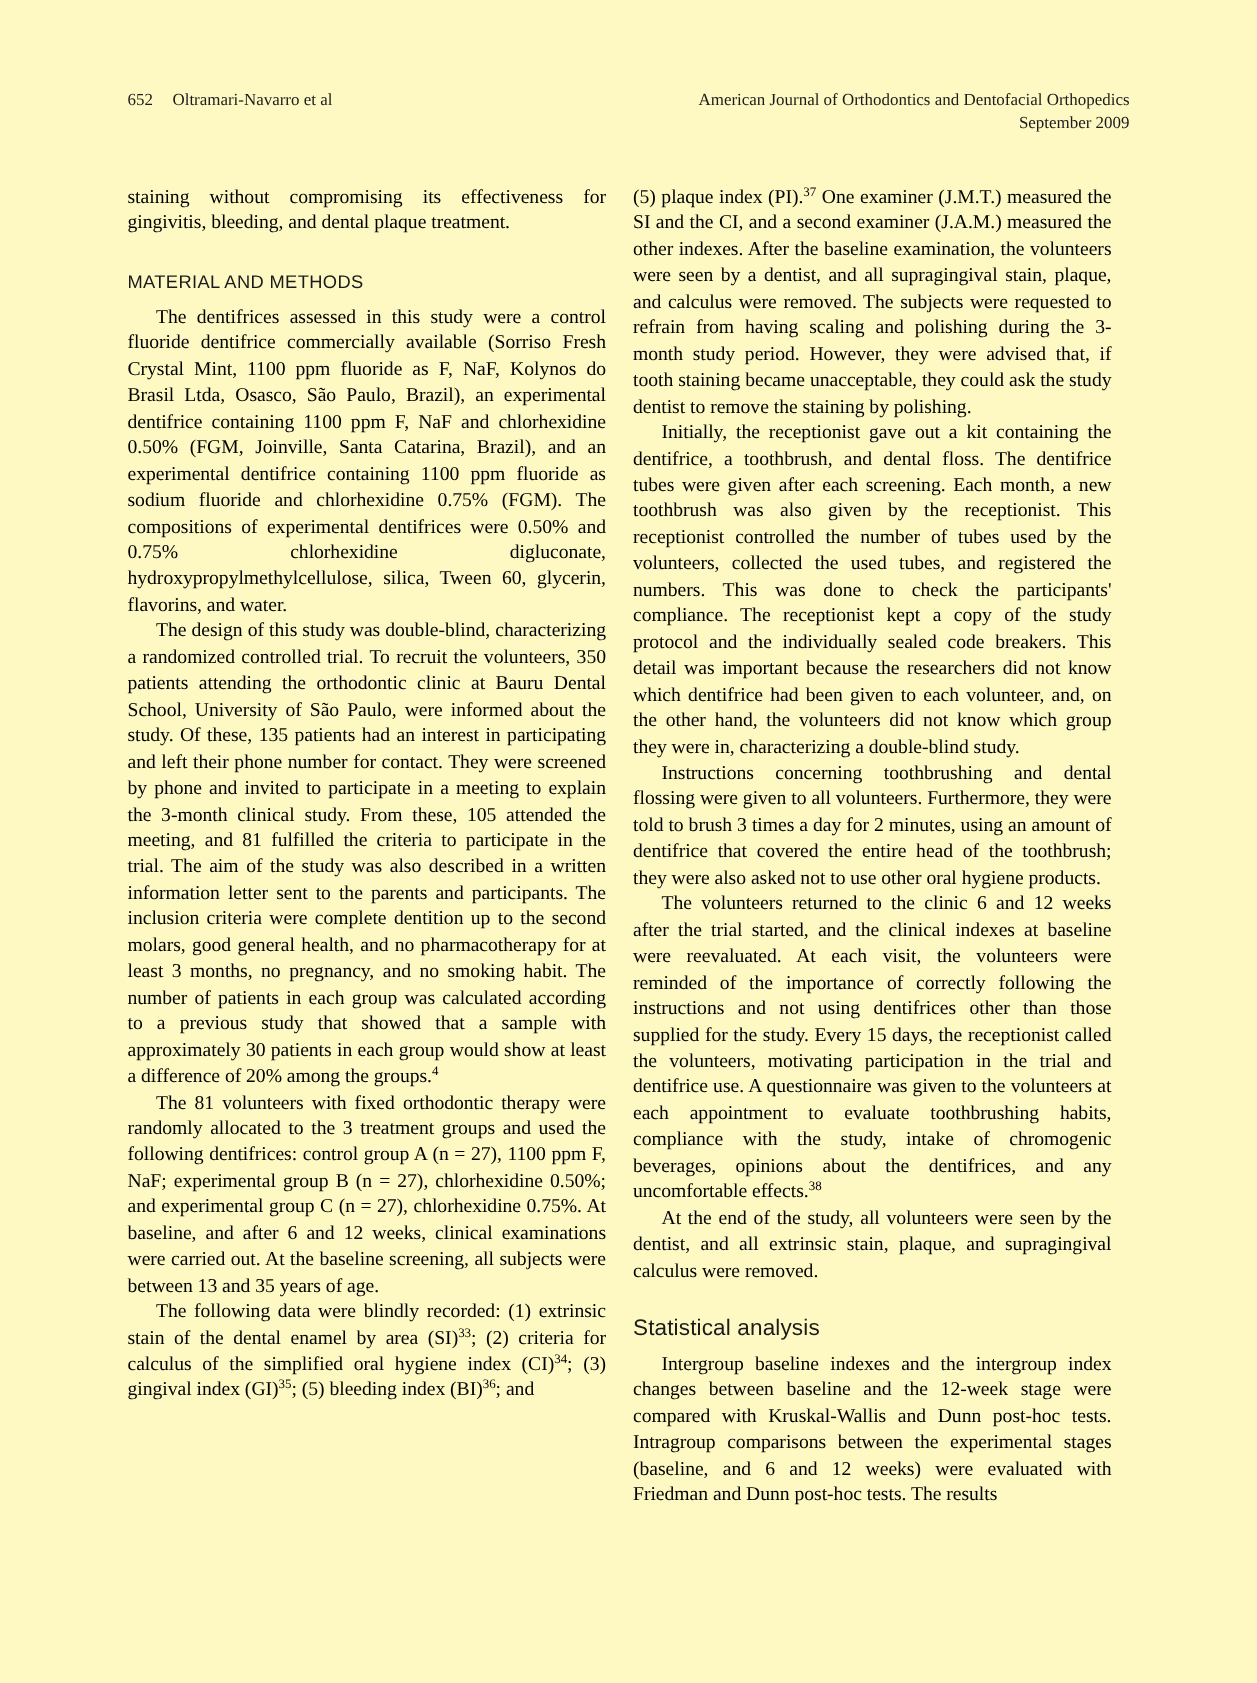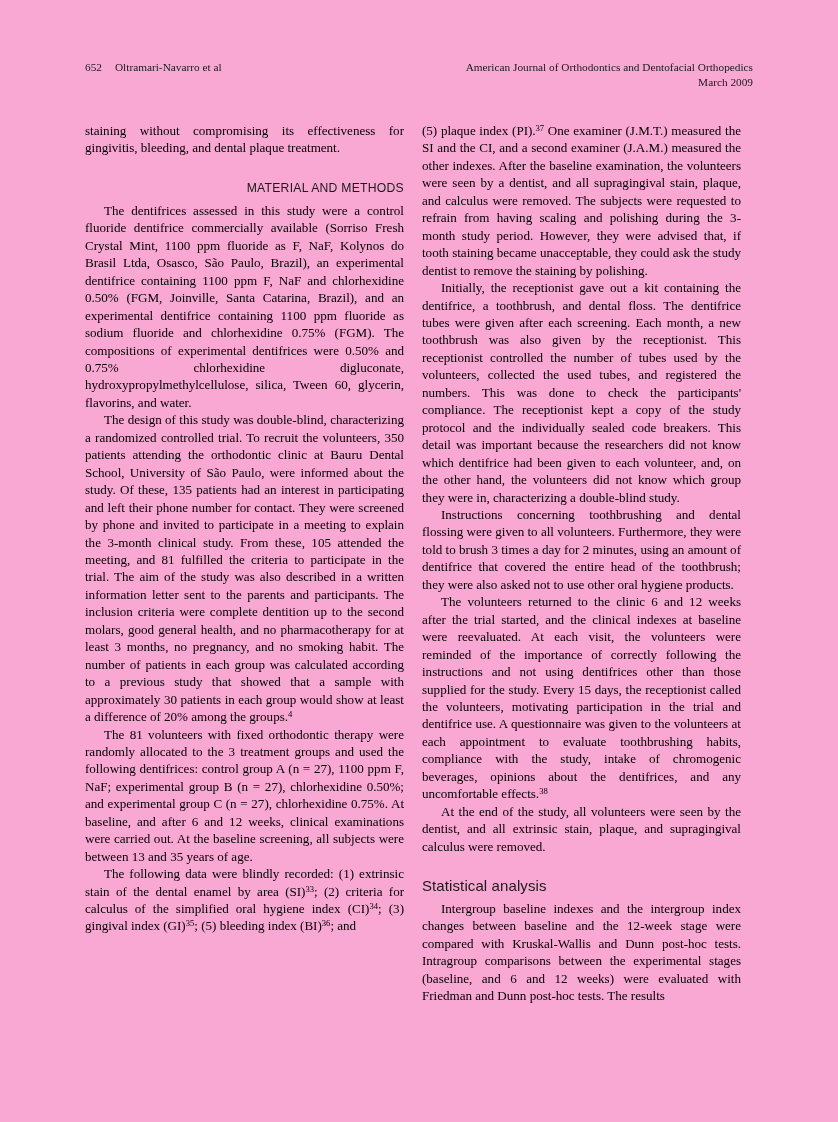--- a/index.html
+++ b/index.html
@@ -14,21 +14,21 @@
     font-family: "Liberation Serif", serif;
     color: #000000;
     overflow: hidden;
   }
 
   .page {
     position: absolute;
     left: 0; top: 0;
     width: 838px;
     height: 1122px;
-    background: #f9a8d4;
+    background: #fef9c3;
   }
 
   
   .running-head {
     position: absolute;
     left: 85px;
     top: 60px;
     width: 668px;
     display: flex;
     justify-content: space-between;
@@ -83,21 +83,20 @@
 
   h2.section-head {
     margin: 0;
     font-family: "Liberation Sans", sans-serif;
     font-size: 12.2px;
     font-weight: 400;
     line-height: 16px;
     letter-spacing: 0.25px;
     color: #1a1a1a;
     text-transform: none;
-    text-align: right;
   }
   h3.sub-head {
     margin: 0;
     font-family: "Liberation Sans", sans-serif;
     font-size: 15px;
     font-weight: 400;
     line-height: 16px;
     letter-spacing: 0.1px;
     color: #1a1a1a;
   }
@@ -115,21 +114,21 @@
 <body>
 
 <div class="page">
 
   <div class="running-head">
     <div class="rh-left">
       <span class="rh-pageno">652</span><span>Oltramari-Navarro et al</span>
     </div>
     <div class="rh-right">
       <span class="rh-journal">American Journal of Orthodontics and Dentofacial Orthopedics</span>
-      <span class="rh-date">March 2009</span>
+      <span class="rh-date">September 2009</span>
     </div>
   </div>
 
   <div class="columns">
 
     <div class="col">
 
       <p class="para noindent">staining without compromising its effectiveness for gingivitis, bleeding, and dental plaque treatment.</p>
 
       <div class="sp-before-head"></div>

